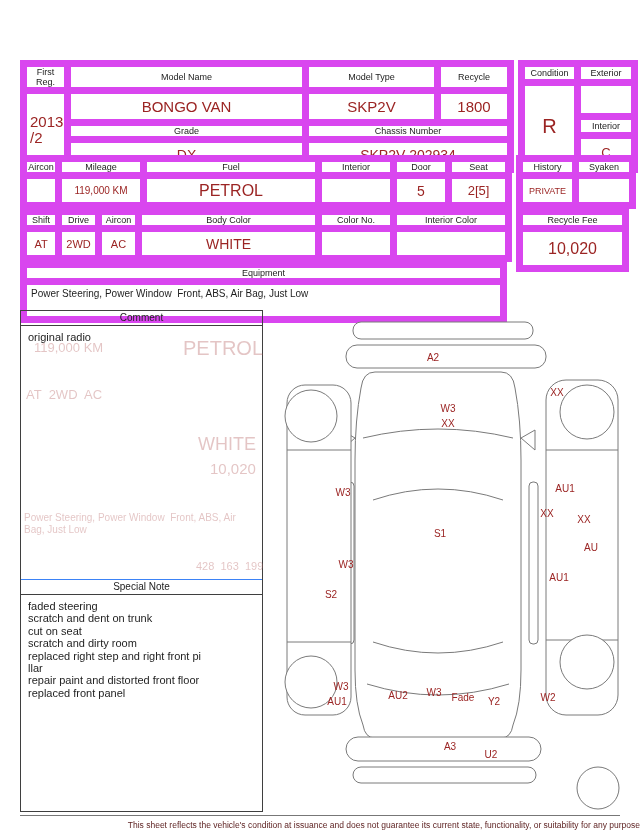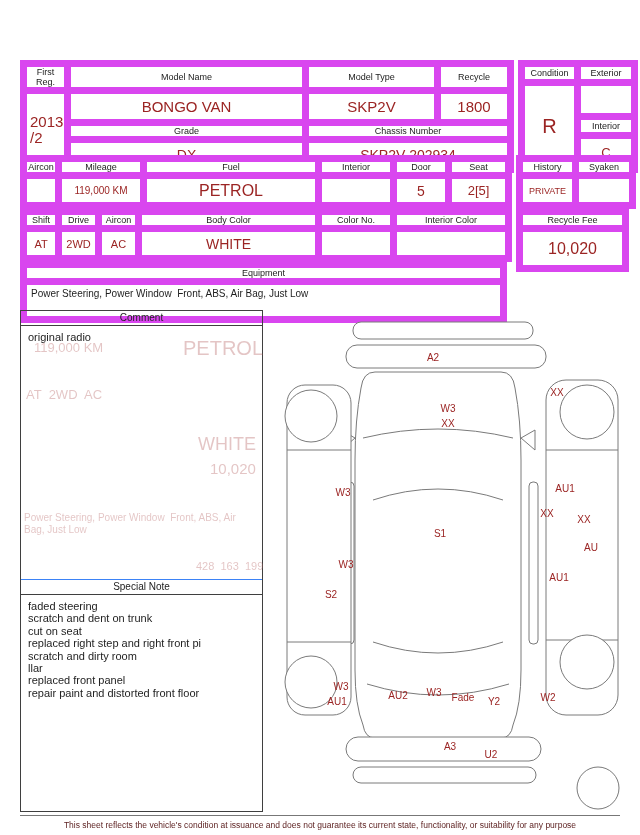--- a/index.html
+++ b/index.html
@@ -28,21 +28,21 @@
           border-bottom:1px solid #3f3f3f;flex:0 0 auto;}
   #comment-body{flex:0 0 243px;position:relative;padding:5px 7px;font-size:11px;color:#1e1e1e;}
   #note-hd{border-top:1px solid #3b82f6;}
   #note-body{flex:1 1 auto;padding:5px 7px;}
   .note-line{font-size:11px;line-height:12.4px;color:#1e1e1e;}
   #diagram{position:relative;width:378px;height:502px;}
   #diagram svg{position:absolute;left:0;top:0;}
   .marker{position:absolute;transform:translate(-50%,-50%);font-size:10px;color:#9b2423;white-space:nowrap;}
   .ghost{position:absolute;color:#b96a6a;opacity:0.38;white-space:pre-wrap;line-height:1.15;}
   .footer-line{position:absolute;left:20px;top:815px;width:600px;border-top:1px solid #777;}
-  .footer{position:absolute;left:0;top:820px;width:100%;text-align:center;
+  .footer{position:absolute;left:0;top:820px;width:100%;text-align:right;
           font-size:8.5px;color:#5f2424;}
   .carline{stroke:#7a7a7a;stroke-width:1;fill:none;}
   .carfill{stroke:#7a7a7a;stroke-width:1;fill:#ffffff;}
 </style>
 </head>
 <body>
 
 <div id="page">
 
 
@@ -209,25 +209,25 @@
     <div id="comment-box">
       <div class="box-hd">Comment</div>
       <div id="comment-body">
         <span>original radio</span>
       </div>
       <div class="box-hd" id="note-hd">Special Note</div>
       <div id="note-body">
           <div class="note-line">faded steering</div>
           <div class="note-line">scratch and dent on trunk</div>
           <div class="note-line">cut on seat</div>
+          <div class="note-line">scratch and dirty room</div>
           <div class="note-line">replaced right step and right front pi</div>
-          <div class="note-line">scratch and dirty room</div>
           <div class="note-line">llar</div>
+          <div class="note-line">repair paint and distorted front floor</div>
           <div class="note-line">replaced front panel</div>
-          <div class="note-line">repair paint and distorted front floor</div>
         </div>
     </div>
 
     <div id="diagram">
       <svg width="378" height="502" viewBox="0 0 378 502">
 
         <rect class="carfill" x="90" y="12" width="180" height="17" rx="8"></rect>
         <rect class="carfill" x="83" y="35" width="200" height="23" rx="11"></rect>
 
         <path class="carfill" d="M112,62 L238,62 Q250,62 252,78 Q258,110 258,150 L258,360 Q258,395 250,415 Q248,428 238,428 L112,428 Q102,428 100,415 Q92,395 92,360 L92,150 Q92,110 98,78 Q100,62 112,62 Z"></path>

